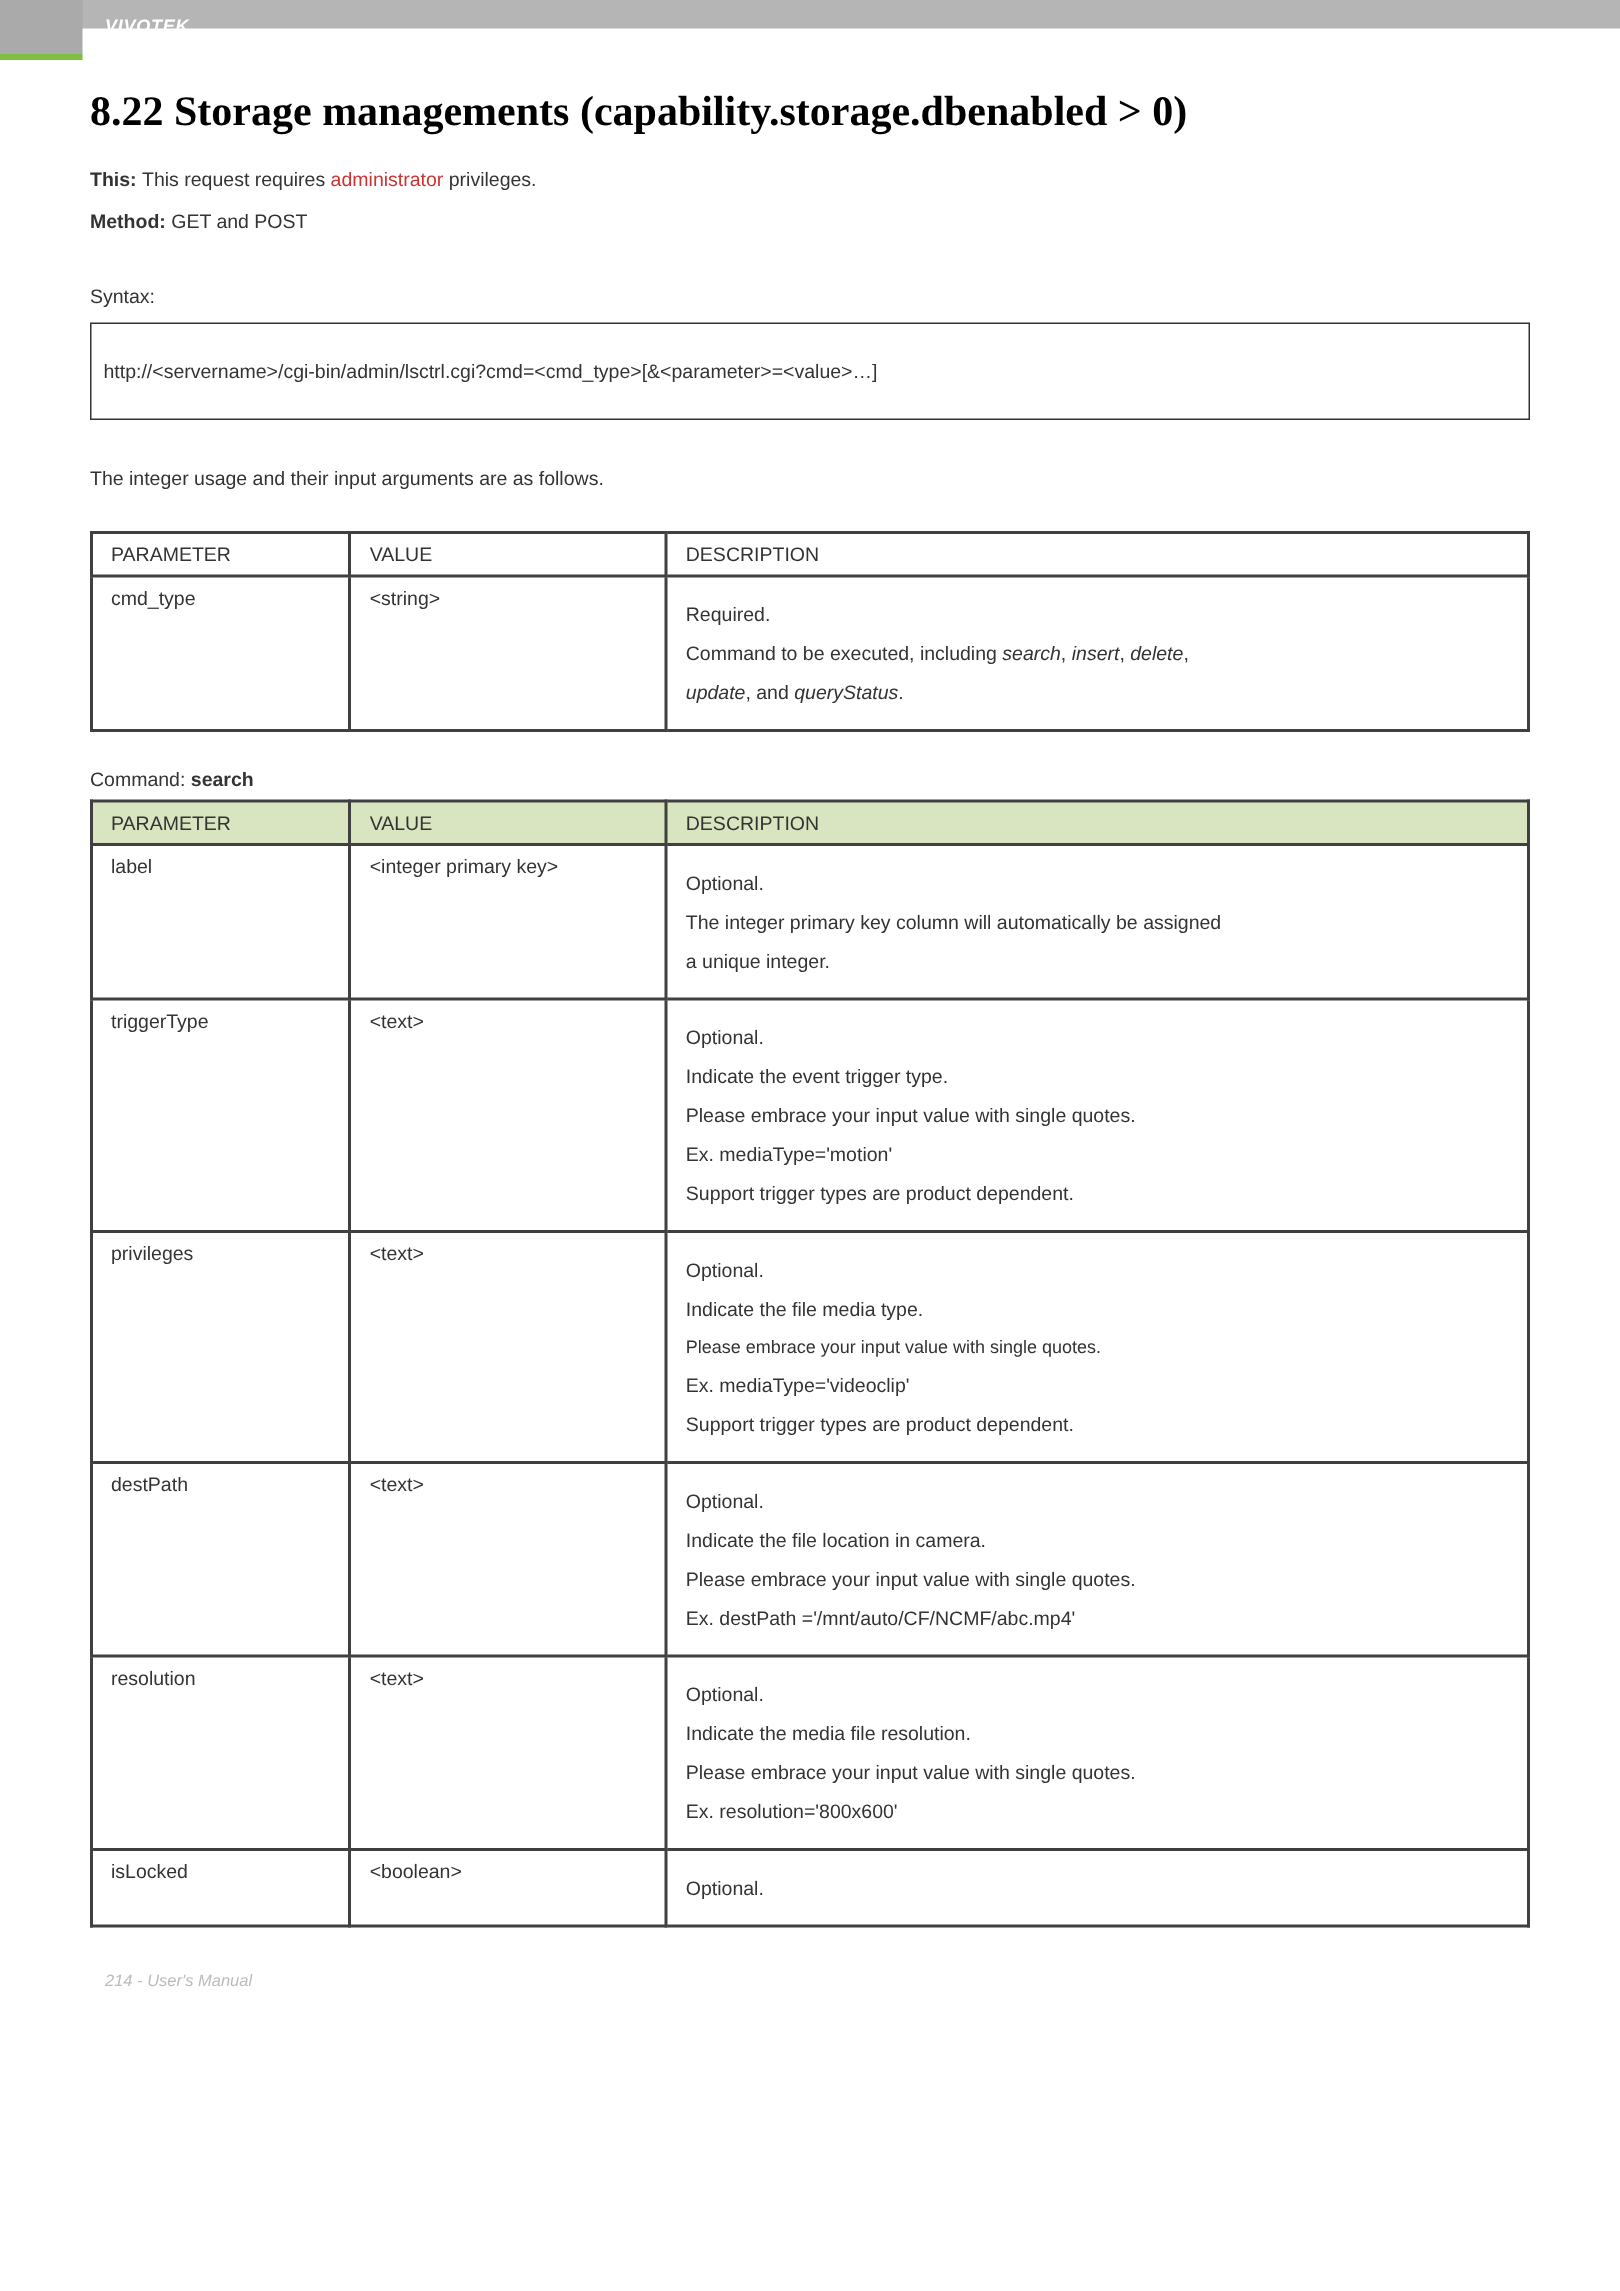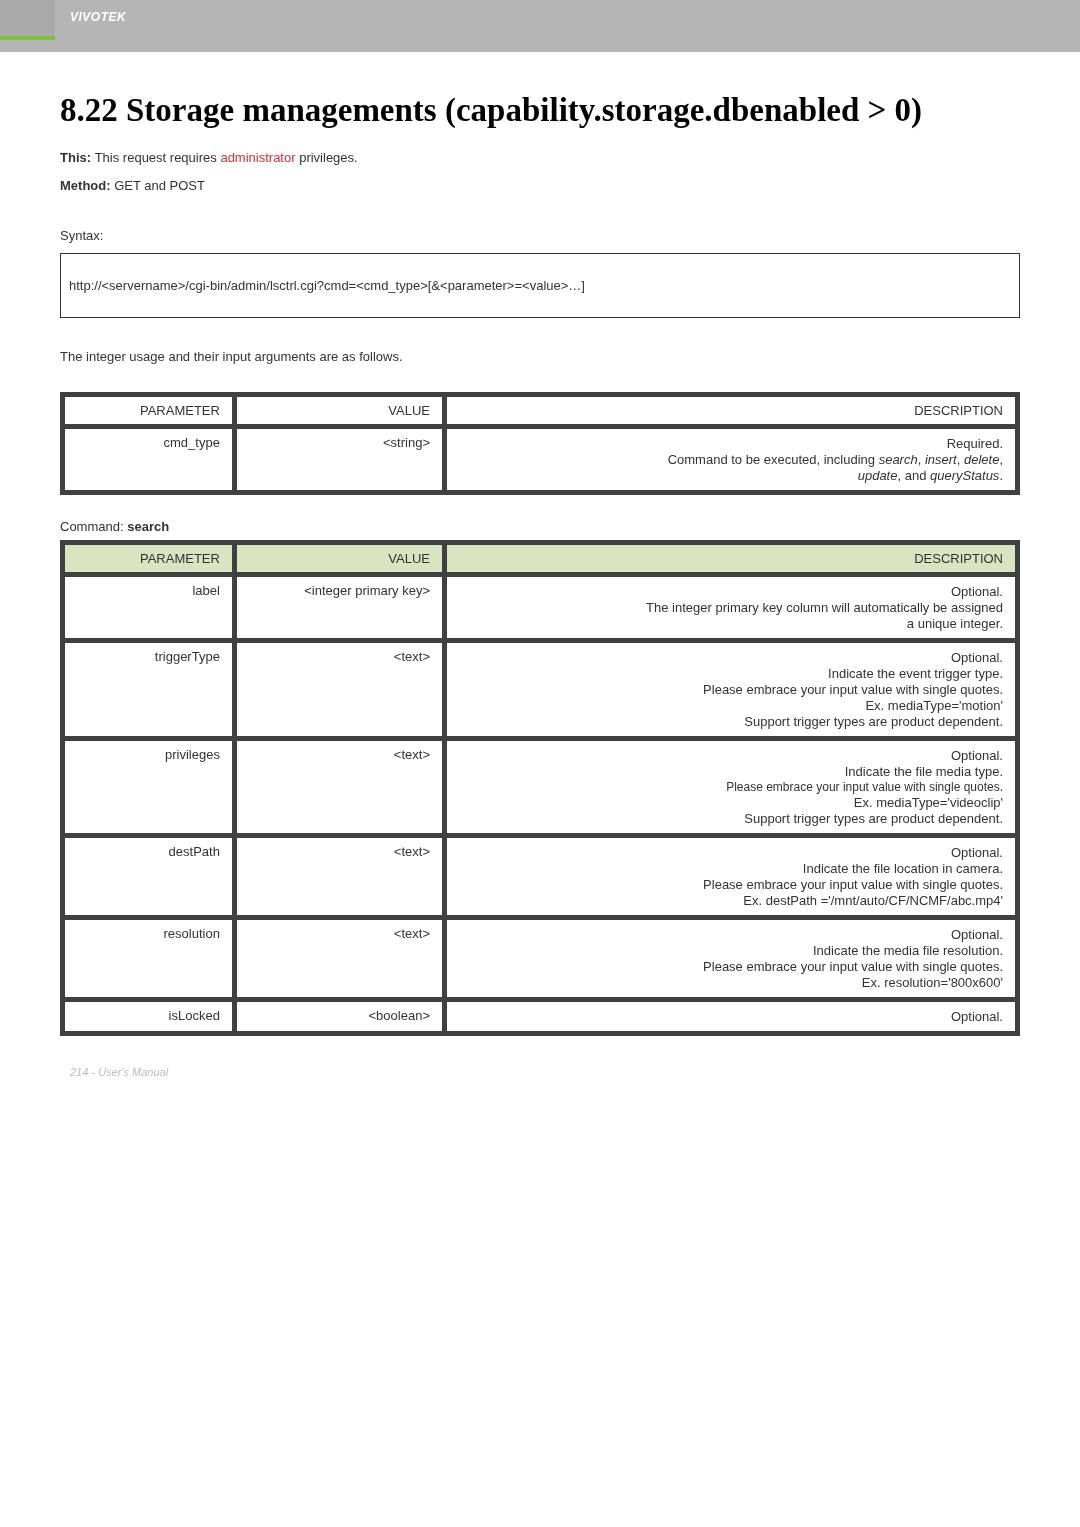--- a/index.html
+++ b/index.html
@@ -8,21 +8,21 @@
     background: #fff;
     width: 1080px;
     margin: 0 auto;
     color: #333;
   }
   .page {
     padding: 0 60px;
   }
   .top-bar {
     background: #b5b5b5;
-    height: 52px;
+    height: 19px;
     position: relative;
     margin-bottom: 40px;
   }
   .top-bar::before {
     content: "";
     position: absolute;
     left: 0; top: 0;
     width: 55px; height: 36px;
     background: #aaa;
   }
@@ -38,21 +38,21 @@
     position: absolute;
     top: 36px;
     left: 0;
     height: 4px;
     width: 55px;
     background: #7fbf3f;
   }
   h1 {
     font-family: "Times New Roman", Times, serif;
     font-weight: bold;
-    font-size: 33px;
+    font-size: 28px;
     color: #000;
     margin: 40px 0 18px;
   }
   .note, .method, .syntax-label, .cmd-intro, .para {
     font-size: 13px;
     line-height: 1.7;
     margin-bottom: 6px;
   }
   .admin { color: #c33; }
   .syntax-box {
@@ -61,34 +61,34 @@
     font-size: 13px;
     margin: 4px 0 28px;
   }
   .cmd-intro { margin: 10px 0 24px; }
   table {
     border-collapse: collapse;
     width: 100%;
     margin-bottom: 24px;
   }
   th, td {
-    border: 5px solid #404040;
+    border: 2px solid #404040;
     padding: 6px 12px;
     font-size: 13px;
-    text-align: right;
+    text-align: left;
     vertical-align: top;
   }
   th {
     font-weight: normal;
     background: #fff;
   }
   .search-table th {
     background: #d9e5c0;
   }
-  .desc-line { display: block; margin: 1px 0; }
+  .desc-line { display: block; margin: 11px 0; }
   .smalltxt { font-size: 12px; }
   .command-label {
     font-size: 13px;
     margin: 8px 0 6px;
   }
   .footer {
     margin-top: 30px;
     padding: 0 70px 20px;
     color: #bbb;
     font-size: 11px;

